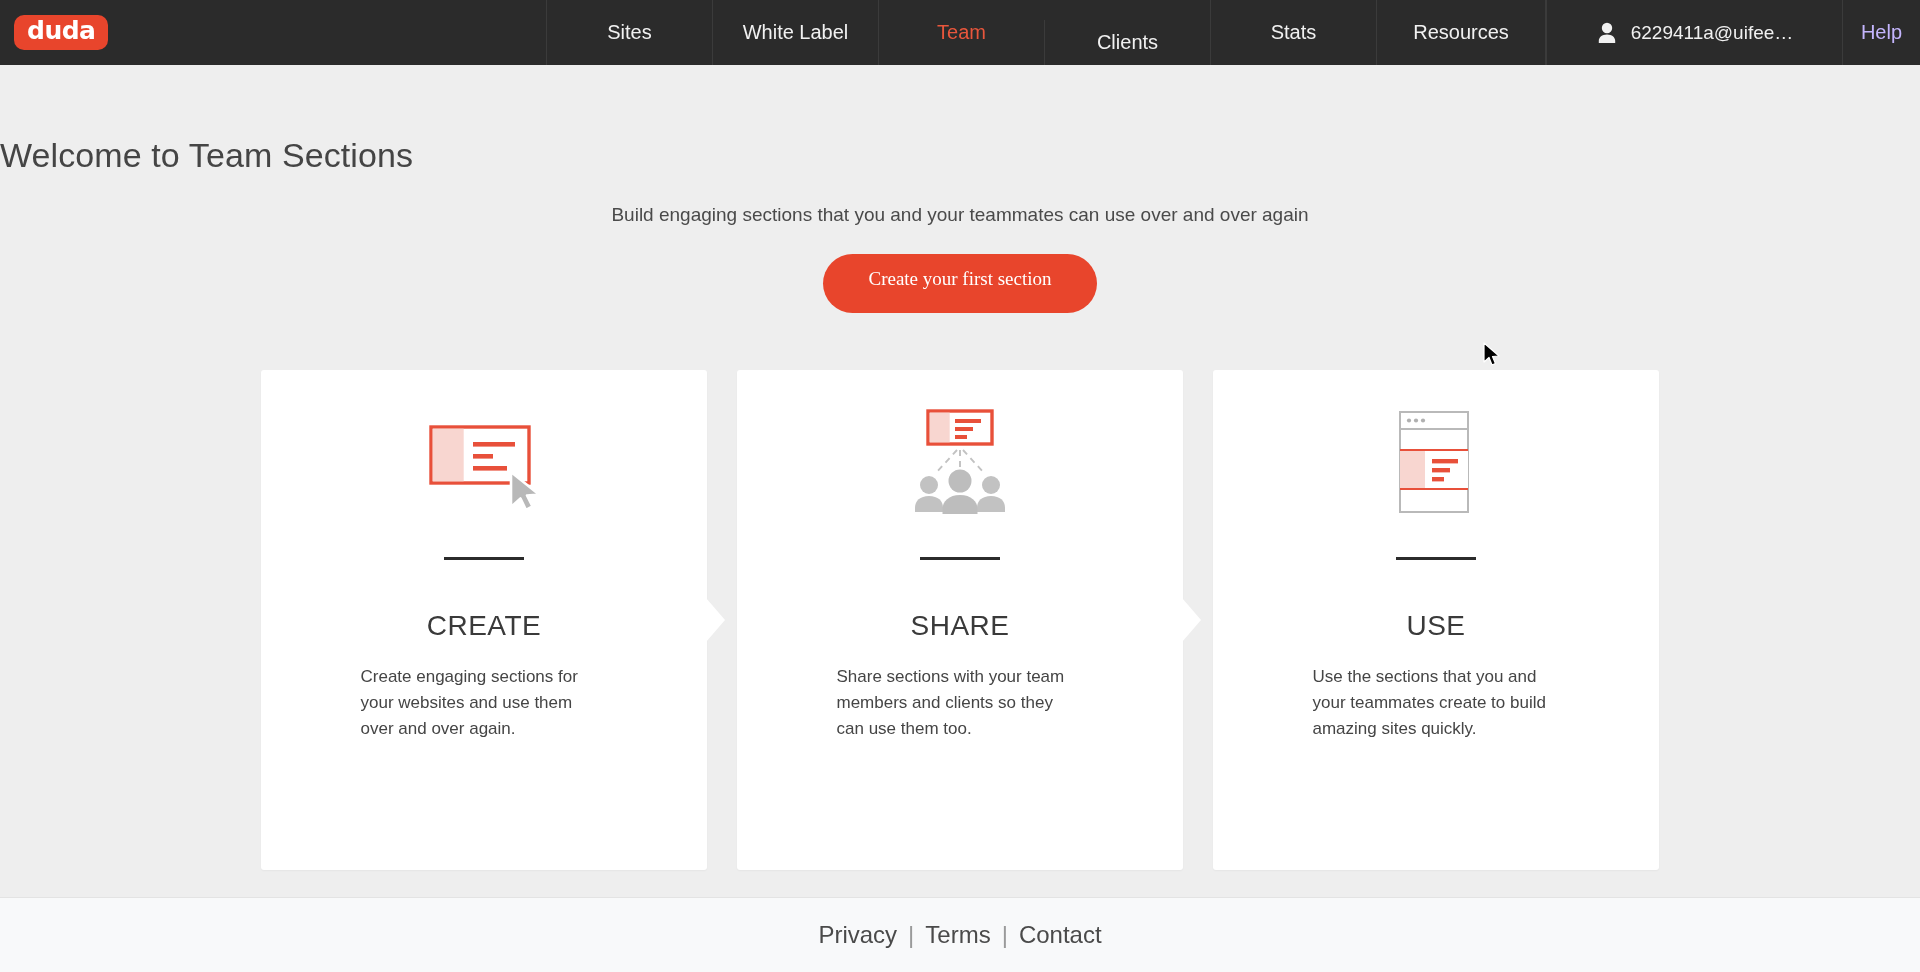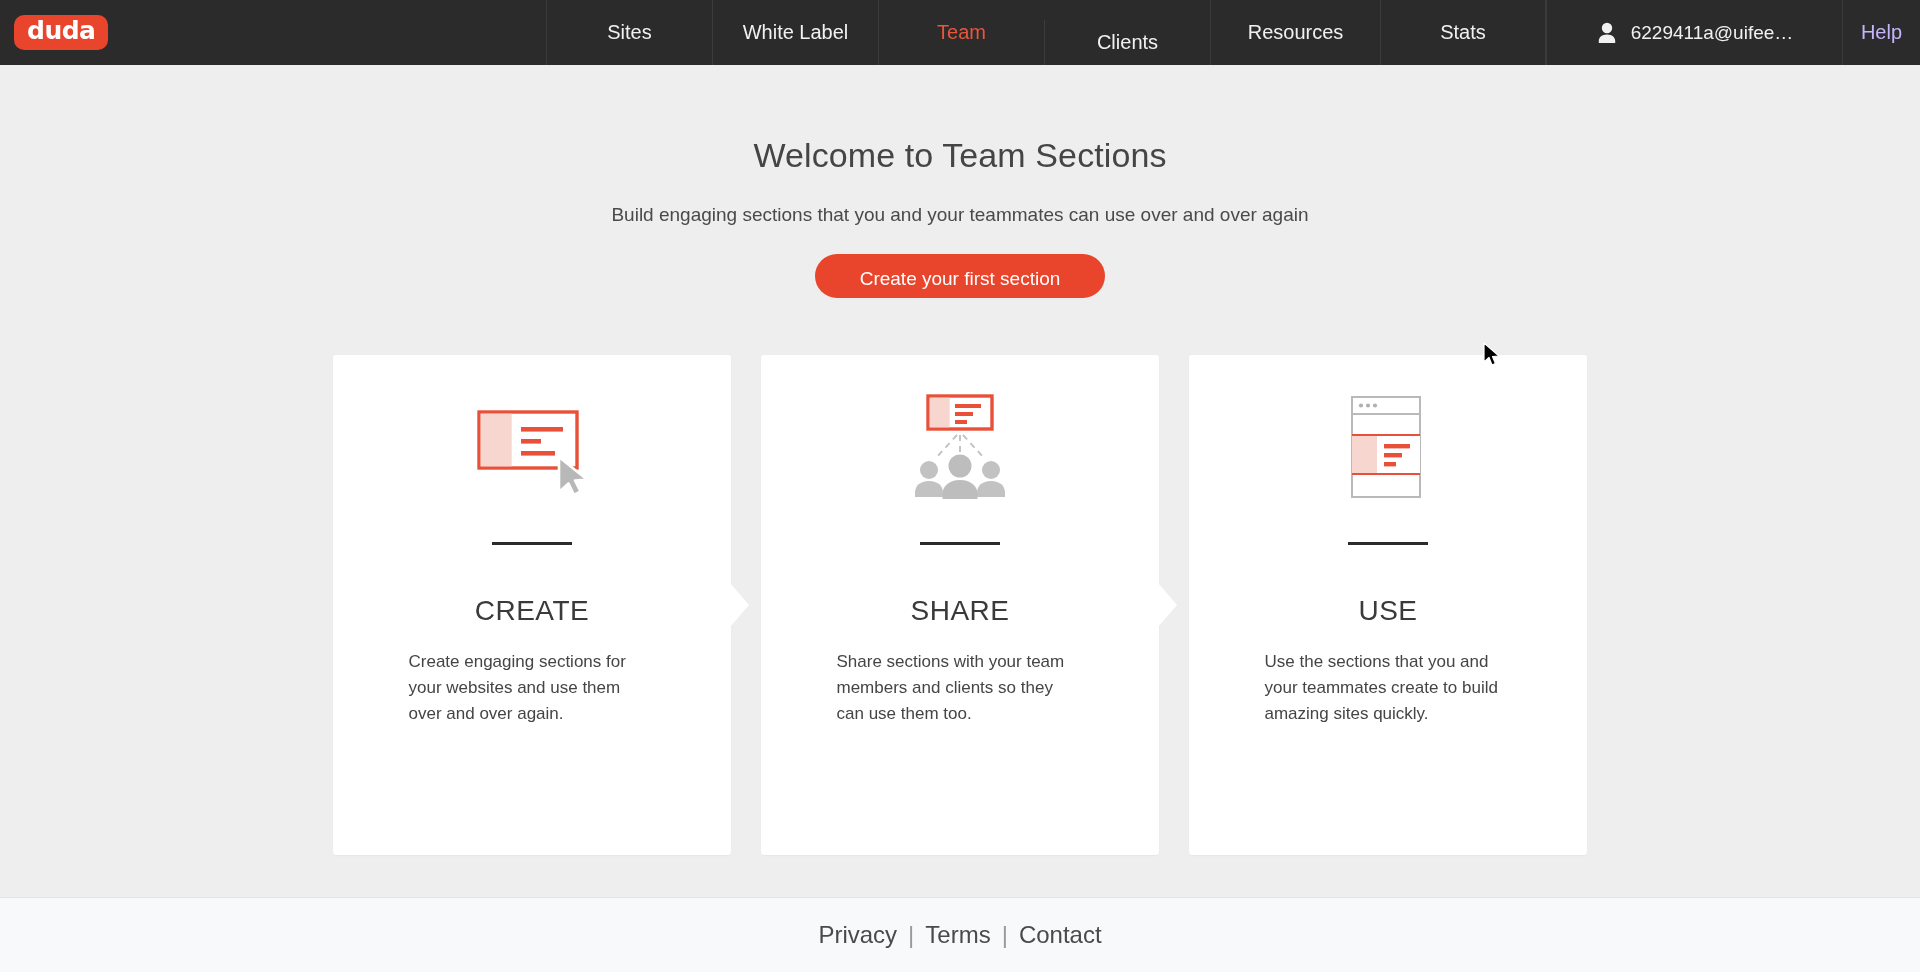--- a/index.html
+++ b/index.html
@@ -102,21 +102,21 @@
 
   
   .main {
     height: 832px;
     background: #eeeeee;
     padding-top: 71px;
     position: relative;
   }
 
   .page-title {
-    text-align: center;
+    text-align: left;
     font-size: 34px;
     font-weight: 400;
     color: #454545;
     letter-spacing: 0.1px;
   }
 
   .page-subtitle {
     text-align: center;
     font-size: 19px;
     font-weight: 400;
@@ -126,35 +126,35 @@
 
   .cta-wrap { text-align: center; margin-top: 28px; }
 
   .cta-button {
     display: inline-block;
     background: #e8452c;
     color: #ffffff;
     font-size: 19px;
     border: none;
     border-radius: 30px;
-    padding: 14px 45px 8px 45px;
+    padding: 14px 45px 23px 45px;
     cursor: pointer;
-    font-family: Liberation Sans, sans-serif;
+    font-family: Liberation Serif, serif;
   }
 
   
   .cards {
     display: flex;
     justify-content: center;
     gap: 30px;
     margin-top: 57px;
   }
 
   .card {
-    width: 398px;
+    width: 446px;
     height: 500px;
     background: #ffffff;
     border-radius: 3px;
     position: relative;
     display: flex;
     flex-direction: column;
     align-items: center;
     box-shadow: 0 1px 2px rgba(0,0,0,0.04);
   }
 
@@ -241,22 +241,22 @@
 
   <div class="logo-zone">
     <div class="logo">duda</div>
   </div>
 
   <nav class="nav">
     <div class="nav-item nav-sites">Sites</div>
     <div class="nav-item nav-whitelabel">White Label</div>
     <div class="nav-item nav-team active">Team</div>
     <div class="nav-item nav-clients">Clients</div>
+    <div class="nav-item nav-stats">Stats</div>
     <div class="nav-item nav-resources">Resources</div>
-    <div class="nav-item nav-stats">Stats</div>
   </nav>
 
   <div class="account">
     <span>
       <svg class="account-icon" viewBox="0 0 22 24" aria-hidden="true">
         <circle cx="11" cy="7" r="5.2" fill="#f1f1f1"></circle>
         <path d="M11 13.5c-5 0-8.2 2.9-8.2 6.3V22h16.4v-2.2c0-3.4-3.2-6.3-8.2-6.3z" fill="#f1f1f1"></path>
       </svg>
     </span>
     <span>6229411a@uifee…</span>

